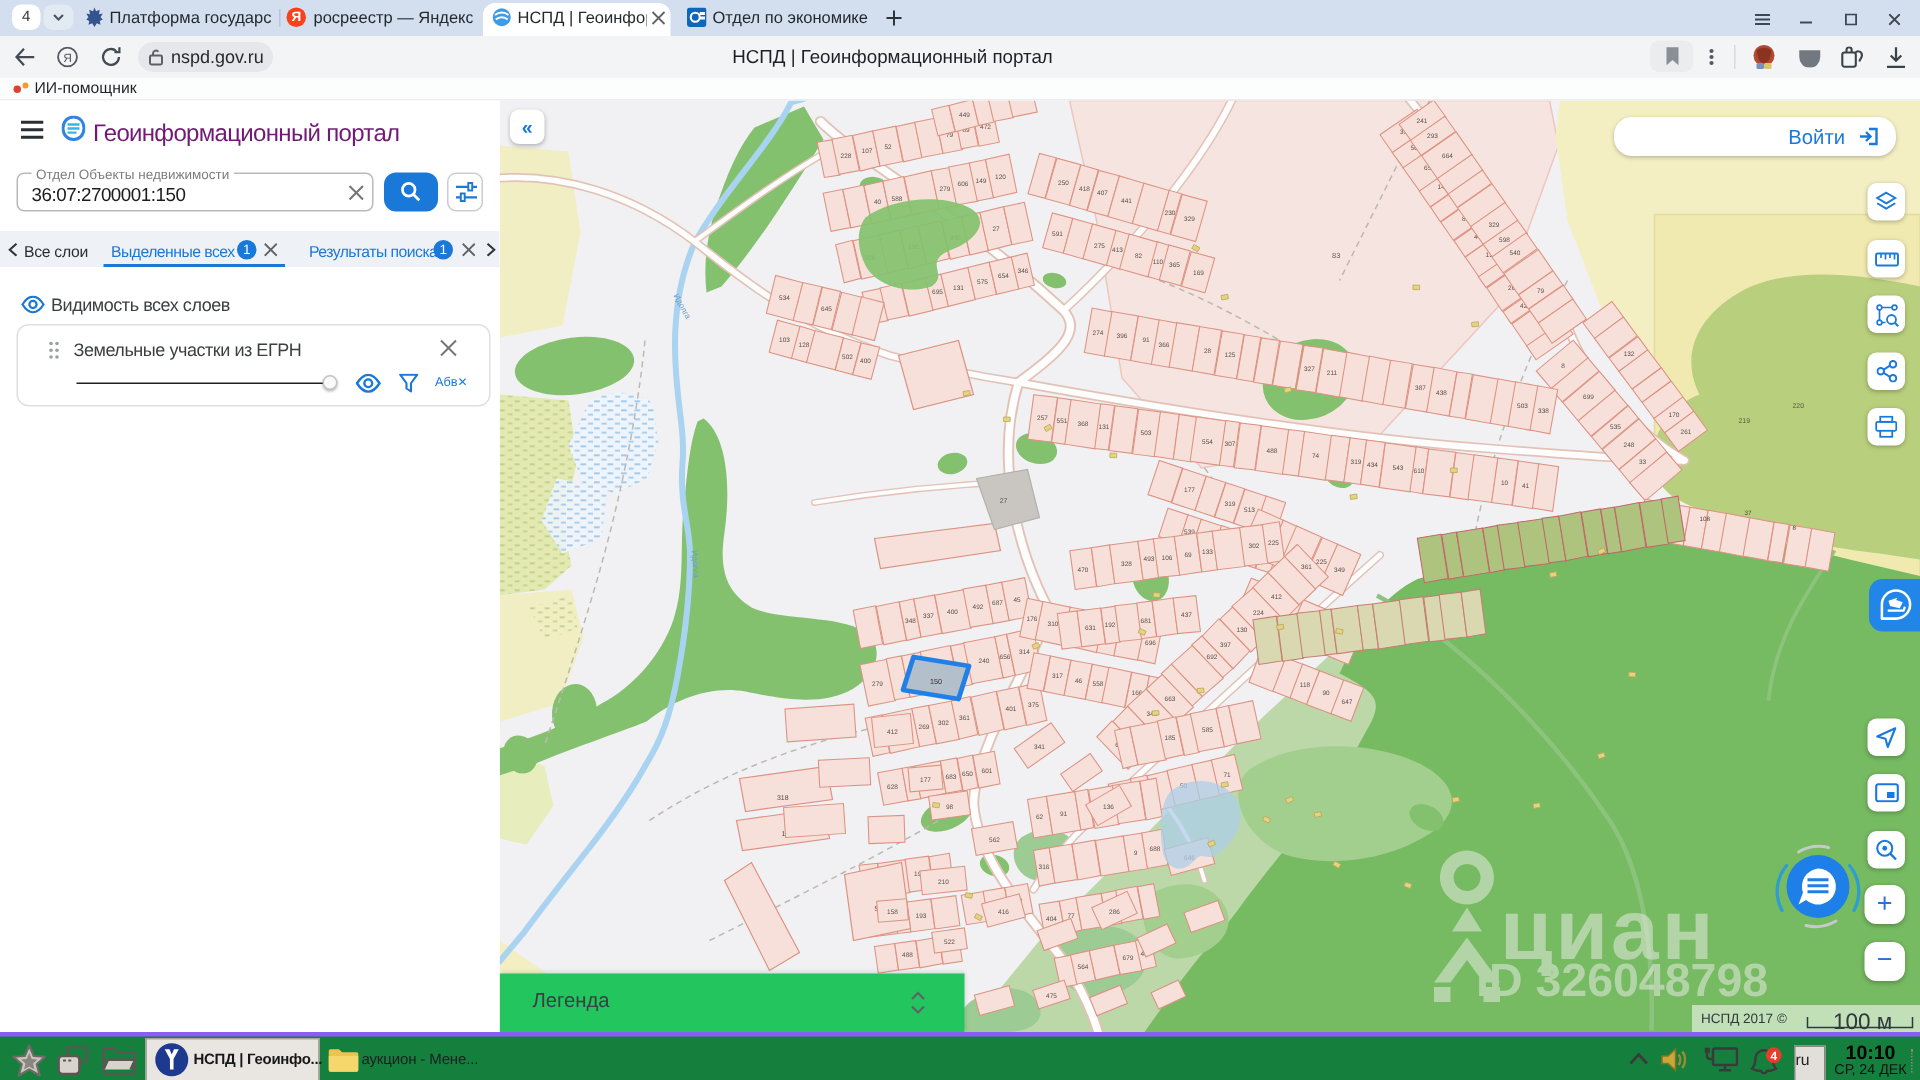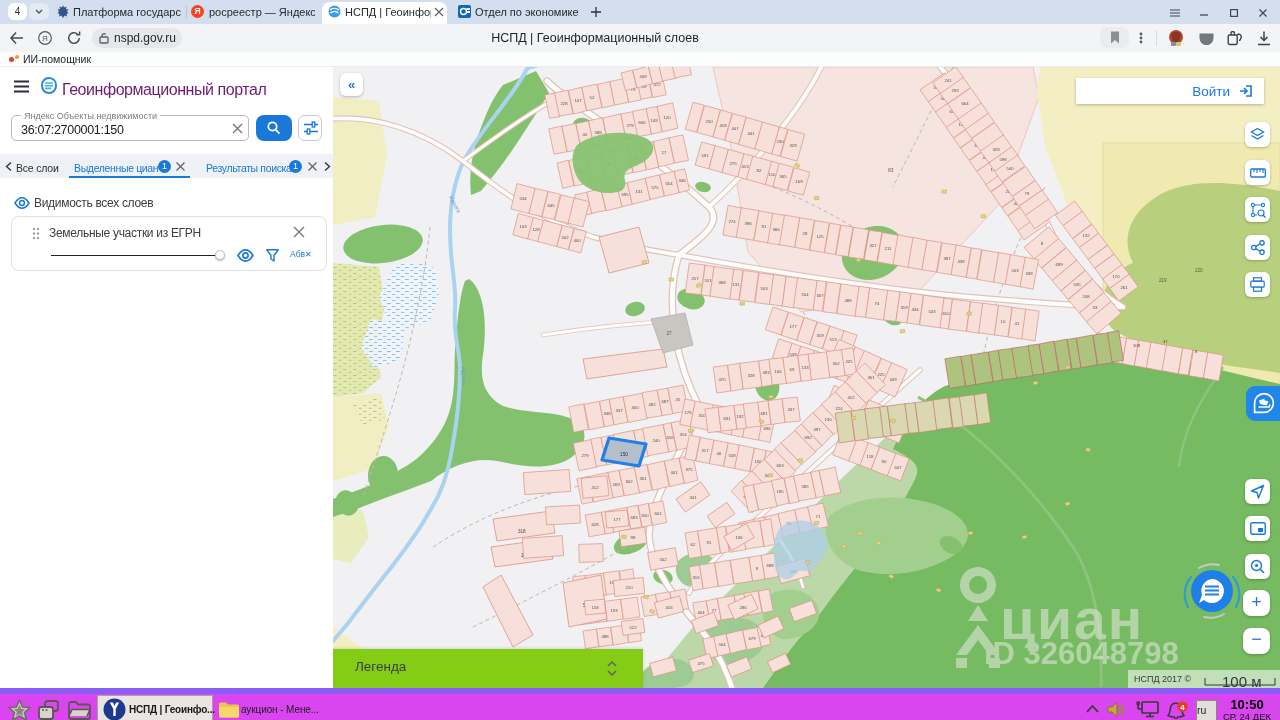--- a/index.html
+++ b/index.html
@@ -9,21 +9,21 @@
 #activetab{position:absolute;left:322px;top:2px;width:125px;height:22px;background:#fff;border-radius:8px 8px 0 0}
 
 #toolbar{position:absolute;left:0;top:24px;width:1280px;height:28px;background:#f3f4f6}
 #bookbar{position:absolute;left:0;top:52px;width:1280px;height:15px;background:#fcfdfd;border-bottom:1px solid #ececee;font-size:10.5px;color:#1e2227}
 
 #sidebar{position:absolute;left:0;top:67px;width:333px;height:621px;background:#fff;z-index:5}
 
 #map{position:absolute;left:333px;top:67px;width:947px;height:621px;overflow:hidden}
 .mbtn{position:absolute;background:#fff;border-radius:6px;box-shadow:0 1px 3px rgba(0,0,0,.25);display:flex;align-items:center;justify-content:center}
 
-#taskbar{position:absolute;left:0;top:688px;width:1280px;height:32px;background:#d946ef;border-top:6px solid #8b5cf6}
+#taskbar{position:absolute;left:0;top:688px;width:1280px;height:32px;background:#15803d;border-top:3px solid #8b5cf6}
 </style></head><body>
 
 <div id="tabbar">
  <div class="abs" style="left:8px;top:3px;width:19px;height:17px;background:#fff;border-radius:6px;font-size:10px;color:#333;text-align:center;line-height:17px">4</div>
  <div class="abs" style="left:29px;top:3px;width:20px;height:17px;background:#e2eaf4;border-radius:6px;text-align:center">
    <svg width="10" height="10" style="margin-top:4px">
         <path d="M2,3 L5,6 L8,3" stroke="#4a5460" stroke-width="1.4" fill="none"></path>
       </svg></div>
  <svg class="abs" style="left:57px;top:4px" width="12" height="15">
       <path d="M6,1 L7,3.5 L9.5,2.5 L9,5.5 L11.5,5 L10,7.5 L11.5,9 L9.5,10 L10,12.5 L7.5,11.5 L6,14 L4.5,11.5 L2,12.5 L2.5,10 L0.5,9 L2,7.5 L0.5,5 L3,5.5 L2.5,2.5 L5,3.5 Z" fill="#33548e"></path>
@@ -76,21 +76,21 @@
  <svg class="abs" style="left:67px;top:7px" width="14" height="14">
       <path d="M12.3,7 a5.3,5.3 0 1 1 -1.8,-4" fill="none" stroke="#454b52" stroke-width="1.5"></path>
       <path d="M12.6,0.5 L12.6,3.8 L9.3,3.8" fill="none" stroke="#454b52" stroke-width="1.5"></path>
     </svg>
  <div class="abs" style="left:92px;top:4px;width:90px;height:20px;background:#e5e7ea;border-radius:10px"></div>
  <svg class="abs" style="left:99px;top:8px" width="11" height="12">
       <rect x="1" y="5" width="8" height="6" rx="1" fill="none" stroke="#5a5f66" stroke-width="1.3"></rect>
       <path d="M3,5 V3.5 a2,2 0 0 1 3.6,-1" fill="none" stroke="#5a5f66" stroke-width="1.3"></path>
     </svg>
  <div class="abs" style="left:114px;top:7px;font-size:12px;color:#27292c">nspd.gov.ru</div>
- <div class="abs" style="left:0;top:7px;width:1190px;text-align:center;font-size:12.5px;color:#1d2126">НСПД | Геоинформационный слоев</div>
+ <div class="abs" style="left:0;top:7px;width:1190px;text-align:center;font-size:12.5px;color:#1d2126">НСПД | Геоинформационный портал</div>
  <div class="abs" style="left:1100px;top:3px;width:29px;height:21px;background:#eaecee;border-radius:6px"></div>
  <svg class="abs" style="left:1110px;top:7px" width="10" height="13">
       <path d="M1,0.5 H9 V12.5 L5,9 L1,12.5 Z" fill="#8a8f96"></path>
     </svg>
  <svg class="abs" style="left:1139px;top:8px" width="4" height="12">
       <circle cx="2" cy="2" r="1.4" fill="#54595f"></circle>
       <circle cx="2" cy="6" r="1.4" fill="#54595f"></circle>
       <circle cx="2" cy="10" r="1.4" fill="#54595f"></circle>
     </svg>
  <div class="abs" style="left:1156px;top:6px;width:1px;height:16px;background:#d7dade"></div>
@@ -880,21 +880,21 @@
   <text x="44" y="101" font-size="31" font-weight="bold" font-family="Liberation Sans">ID 326048798</text>
       </g>
  </svg>
 
  
  <div class="mbtn" style="left:7px;top:6px;width:23px;height:23px">
       <span style="color:#1a79dc;font-size:13px;font-weight:bold">«</span>
     </div>
 
  
- <div class="mbtn" style="left:743px;top:11px;width:188px;height:26px;border-radius:0;justify-content:flex-end">
+ <div class="mbtn" style="left:743px;top:11px;width:188px;height:26px;border-radius:12px;justify-content:flex-end">
    <span style="color:#1a79dc;font-size:13.5px">Войти</span>
    <svg width="16" height="14" style="margin:0 10px 0 8px">
         <path d="M8,2 H13 V12 H8 M2,7 H9 M6,4 L9,7 L6,10" stroke="#1a79dc" stroke-width="1.6" fill="none"></path>
       </svg>
  </div>
 
  
  <div class="mbtn" style="left:912px;top:55px;width:25px;height:25px">
       <svg width="15" height="15">
         <path d="M7.5,1.5 L13.5,5 L7.5,8.5 L1.5,5 Z" fill="none" stroke="#1a79dc" stroke-width="1.3"></path>
@@ -973,21 +973,21 @@
    <path d="M12,18 a27,27 0 0 0 -3,30" fill="none" stroke="#2e9ed0" stroke-width="2.2" stroke-linecap="round"></path>
    <path d="M54,18 a27,27 0 0 1 3,30" fill="none" stroke="#2e9ed0" stroke-width="2.2" stroke-linecap="round"></path>
    <path d="M20,9 a27,27 0 0 1 20,-3" fill="none" stroke="#c3cbc6" stroke-width="2" stroke-linecap="round"></path>
    <path d="M25,58 a27,27 0 0 0 20,-3" fill="none" stroke="#c3cbc6" stroke-width="2" stroke-linecap="round"></path>
    <circle cx="33" cy="32" r="21" fill="#1f7fe8"></circle>
    <path d="M33,20 a12,12 0 1 1 -8,21 L20,44 L23,36 a12,12 0 0 1 10,-16 Z" fill="#fff"></path>
    <path d="M26,27.5 H40 M26,31.5 H40 M26,35.5 H40" stroke="#1f7fe8" stroke-width="2"></path>
  </svg>
 
  
- <div class="abs" style="left:0;top:582px;width:310px;height:39px;background:#84cc16;box-shadow:0 -1px 3px rgba(0,0,0,.12)">
+ <div class="abs" style="left:0;top:582px;width:310px;height:39px;background:#22c55e;box-shadow:0 -1px 3px rgba(0,0,0,.12)">
    <span style="position:absolute;left:22px;top:10px;font-size:13.5px;color:#3a3f44">Легенда</span>
    <svg class="abs" style="left:272px;top:11px" width="14" height="17">
         <path d="M3,6 L7,2 L11,6" fill="none" stroke="#5f6368" stroke-width="1.5"></path>
         <path d="M3,11 L7,15 L11,11" fill="none" stroke="#5f6368" stroke-width="1.5"></path>
       </svg>
  </div>
 
  
  <div class="abs" style="left:795px;top:603px;width:152px;height:18px;background:rgba(255,255,255,.55)">
    <span style="position:absolute;left:6px;top:4px;font-size:9px;color:#33383d">НСПД 2017 ©</span>
@@ -1002,21 +1002,21 @@
  <svg class="abs" style="left:14px;top:13px" width="15" height="13">
       <path d="M0,1.5 H15 M0,6.5 H15 M0,11.5 H15" stroke="#2a2f35" stroke-width="2"></path>
     </svg>
  <svg class="abs" style="left:41px;top:10px" width="16" height="17">
    <path d="M8,1 C12.5,1 15,4.5 15,8.5 C15,13 12,16 8,16 C4,16 1,13 1,8.5 C1,4 4,1 8,1 Z" fill="none" stroke="#2e86e0" stroke-width="2"></path>
    <path d="M4,6 H12 M4,8.7 H12 M4,11.4 H10" stroke="#35b7e6" stroke-width="1.6"></path>
  </svg>
  <div class="abs" style="left:62px;top:14px;font-size:16px;letter-spacing:-0.45px;color:#701a75">Геоинформационный портал</div>
 
  <div class="abs" style="left:11px;top:48px;width:238px;height:26px;border:1px solid #b9b9b9;border-radius:5px"></div>
- <div class="abs" style="left:21px;top:43.5px;font-size:9px;color:#7d7d7d;background:#fff;padding:0 3px">Яндекс Объекты недвижимости</div>
+ <div class="abs" style="left:21px;top:43.5px;font-size:9px;color:#7d7d7d;background:#fff;padding:0 3px">Отдел Объекты недвижимости</div>
  <div class="abs" style="left:21px;top:56px;font-size:12.5px;letter-spacing:-0.3px;color:#1c1c1c">36:07:2700001:150</div>
  <svg class="abs" style="left:232px;top:56px" width="11" height="11">
       <path d="M1,1 L10,10 M10,1 L1,10" stroke="#757575" stroke-width="1.4"></path>
     </svg>
  <div class="abs" style="left:256px;top:48px;width:36px;height:26px;background:#1a78d8;border-radius:8px">
    <svg width="14" height="14" style="margin:6px 0 0 11px">
         <circle cx="5.5" cy="5.5" r="4.2" fill="none" stroke="#fff" stroke-width="1.8"></circle>
         <path d="M8.8,8.8 L12.5,12.5" stroke="#fff" stroke-width="1.8"></path>
       </svg>
  </div>
@@ -1026,21 +1026,21 @@
         <rect x="8.2" y="1" width="2.6" height="5" fill="#fff" stroke="#1a78d8" stroke-width="1.3"></rect>
         <rect x="3.2" y="8" width="2.6" height="5" fill="#fff" stroke="#1a78d8" stroke-width="1.3"></rect>
       </svg>
  </div>
 
  <div class="abs" style="left:0;top:87px;width:333px;height:24px;background:#eef2f7"></div>
  <svg class="abs" style="left:5px;top:95px" width="7" height="9">
       <path d="M6,0.5 L1.5,4.5 L6,8.5" fill="none" stroke="#33373c" stroke-width="1.4"></path>
     </svg>
  <div class="abs" style="left:16px;top:95px;font-size:10.5px;letter-spacing:-0.2px;color:#2b2f33">Все слои</div>
- <div class="abs" style="left:74px;top:95px;font-size:10.5px;letter-spacing:-0.35px;color:#1a78d8">Выделенные циан</div>
+ <div class="abs" style="left:74px;top:95px;font-size:10.5px;letter-spacing:-0.35px;color:#1a78d8">Выделенные всех</div>
  <div class="abs" style="left:158px;top:92.5px;width:13px;height:13px;border-radius:50%;background:#1a78d8;color:#fff;font-size:9px;text-align:center;line-height:13px">1</div>
  <svg class="abs" style="left:176px;top:95px" width="9" height="9">
       <path d="M0.5,0.5 L8.5,8.5 M8.5,0.5 L0.5,8.5" stroke="#5f6368" stroke-width="1.2"></path>
     </svg>
  <div class="abs" style="left:206px;top:95px;font-size:10.5px;letter-spacing:-0.35px;color:#1a78d8">Результаты поиска</div>
  <div class="abs" style="left:289px;top:92.5px;width:13px;height:13px;border-radius:50%;background:#1a78d8;color:#fff;font-size:9px;text-align:center;line-height:13px">1</div>
  <svg class="abs" style="left:308px;top:95px" width="9" height="9">
       <path d="M0.5,0.5 L8.5,8.5 M8.5,0.5 L0.5,8.5" stroke="#5f6368" stroke-width="1.2"></path>
     </svg>
  <svg class="abs" style="left:324px;top:95px" width="7" height="9">
@@ -1117,16 +1117,16 @@
       <path d="M14,12 V15 M10,15.5 H18" stroke="#3a3a3a" stroke-width="1.7"></path>
       <path d="M2,1 V6 a2,2 0 0 0 2,2 H6" fill="none" stroke="#3a3a3a" stroke-width="1.7"></path>
       <rect x="0.5" y="0.5" width="3.4" height="3.4" fill="#3a3a3a"></rect>
     </svg>
  <svg class="abs" style="left:1165px;top:7px" width="24" height="20">
       <path d="M9,16 a11,11 0 0 1 -6,-1.5 C5.5,12 5,9 5.5,6.5 A5.6,5.6 0 0 1 16.4,6.5 C17,9 16.5,12 19,14.5 a11,11 0 0 1 -6,1.5 a2.1,2.1 0 0 1 -4,0 Z" fill="none" stroke="#3a3a3a" stroke-width="1.6"></path>
       <circle cx="17.5" cy="5.5" r="5.3" fill="#e33e2b"></circle>
       <text x="17.5" y="8.6" font-size="8" fill="#fff" text-anchor="middle" font-weight="bold">4</text>
     </svg>
  <div class="abs" style="left:1196px;top:6px;width:21px;height:27px;border:1px solid #8a8680;font-size:10.5px;color:#222;text-align:left;line-height:18px;background:#e2dfda">ru</div>
- <div class="abs" style="left:1222px;top:3px;width:50px;text-align:center;font-size:13px;font-weight:bold;color:#000">10:50</div>
+ <div class="abs" style="left:1222px;top:3px;width:50px;text-align:center;font-size:13px;font-weight:bold;color:#000">10:10</div>
  <div class="abs" style="left:1216px;top:17px;width:62px;text-align:center;font-size:9.5px;color:#111">СР, 24 ДЕК</div>
  <div class="abs" style="left:1274px;top:8px;width:3px;height:16px;border-left:1.5px dotted #8a8680"></div>
 </div>
 
 </body></html>

